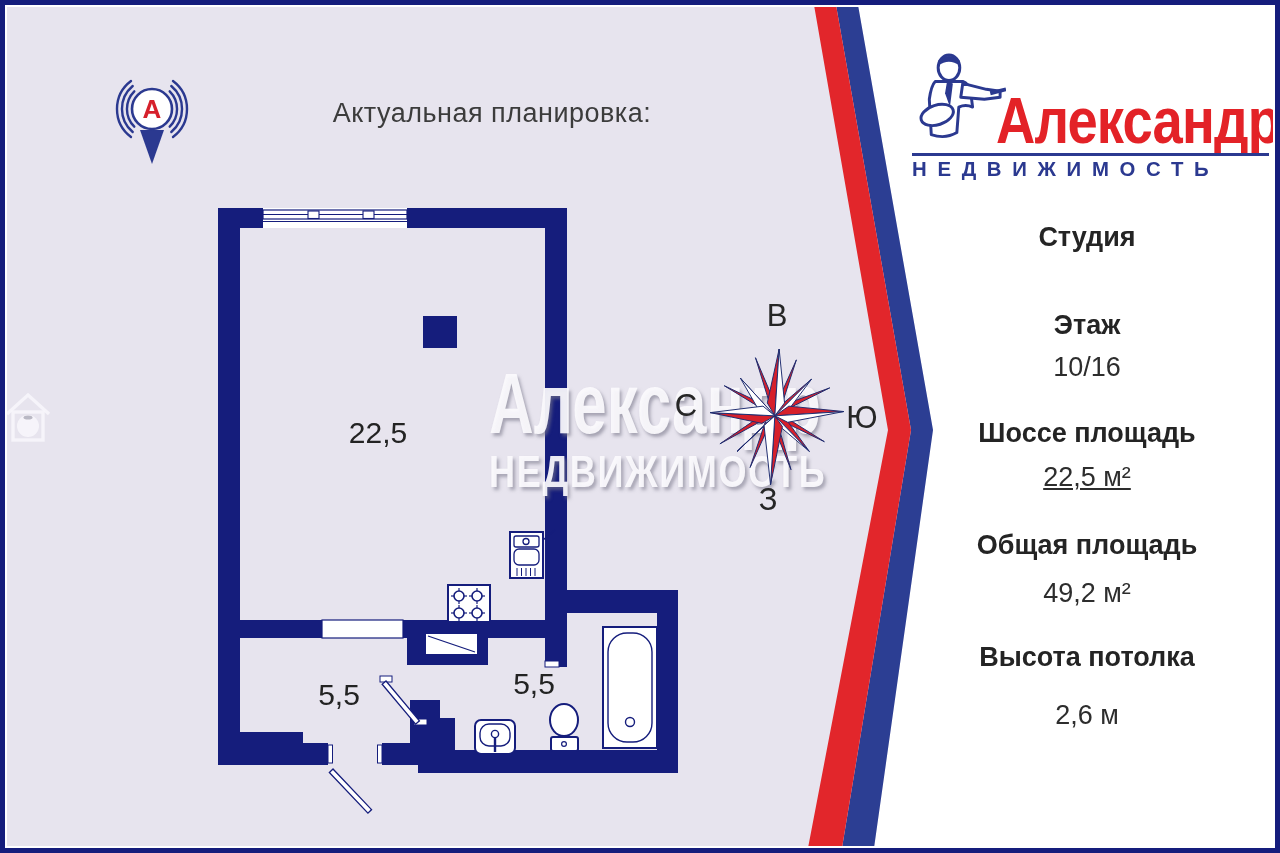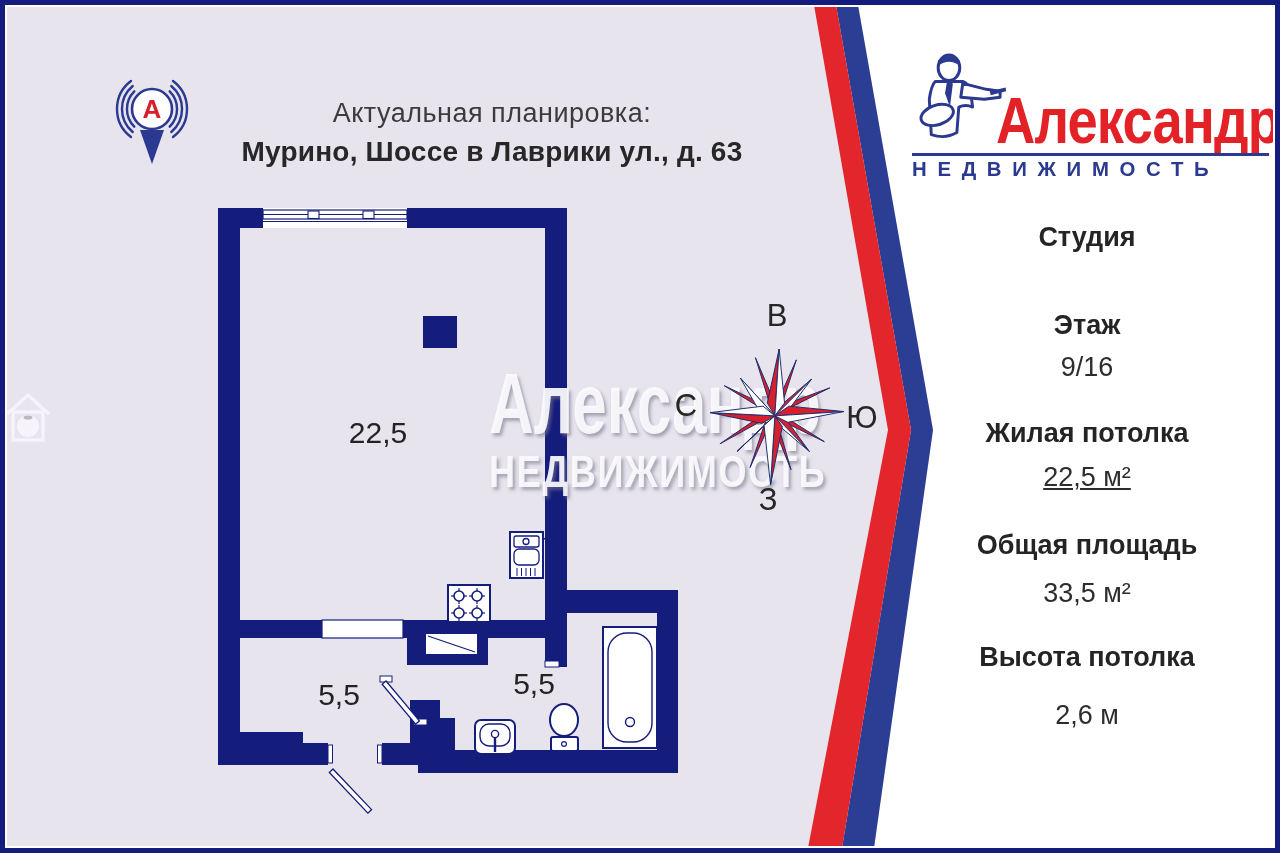--- a/index.html
+++ b/index.html
@@ -60,21 +60,20 @@
       <path d="M59.3,14 A30,30 0 0 1 59.3,60"></path>
       <path d="M61,9 A35,35 0 0 1 61,65"></path>
     </g>
     <path d="M28,58 L52,58 L40,92 Z" fill="#2b3990"></path>
     <circle cx="40" cy="37" r="20" fill="#ffffff" stroke="#2b3990" stroke-width="2.6"></circle>
     <text x="40" y="46" text-anchor="middle" font-size="26" font-weight="bold" fill="#d6202b" font-family="Liberation Sans, sans-serif">А</text>
   </svg>
 
   <div class="abs ctr" id="title-block">
     <div id="title-line1">Актуальная планировка:</div>
-    <div id="title-line2">Мурино, Шоссе в Лаврики ул., д. 63</div>
   </div>
 
   <svg class="abs" style="left:208px;top:200px;z-index:2;" width="480" height="620" viewBox="0 0 480 620">
     <g fill="#151d7c" stroke="none">
       <rect x="10" y="8" width="349" height="20"></rect>
       <rect x="10" y="8" width="22" height="557"></rect>
       <rect x="337" y="8" width="22" height="459"></rect>
       <rect x="10" y="420" width="104" height="18"></rect>
       <rect x="195" y="420" width="164" height="18"></rect>
       <rect x="199" y="422" width="81" height="43"></rect>
@@ -240,22 +239,22 @@
     <path d="M51,11 Q62,1 73,11 L73,16 Q62,8 51,16 Z" fill="#2b3990"></path>
     <path d="M60,32 L66,34 L63,58 L58,44 Z" fill="#2b3990"></path>
     <line x1="104" y1="44" x2="120" y2="40" stroke="#2b3990" stroke-width="4"></line>
   </svg>
   <div class="abs" id="brand-name">Александр</div>
   <div class="abs" id="brand-underline"></div>
   <div class="abs" id="brand-tagline">НЕДВИЖИМОСТЬ</div>
 
   <div class="abs pline b" style="top:222px;">Студия</div>
   <div class="abs pline b" style="top:310px;">Этаж</div>
-  <div class="abs pline" style="top:352px;">9/16</div>
-  <div class="abs pline b" style="top:418px;">Жилая потолка</div>
+  <div class="abs pline" style="top:352px;">10/16</div>
+  <div class="abs pline b" style="top:418px;">Шоссе площадь</div>
   <div class="abs pline" style="top:462px;text-decoration:underline;">22,5 м²</div>
   <div class="abs pline b" style="top:530px;">Общая площадь</div>
-  <div class="abs pline" style="top:578px;">33,5 м²</div>
+  <div class="abs pline" style="top:578px;">49,2 м²</div>
   <div class="abs pline b" style="top:642px;">Высота потолка</div>
   <div class="abs pline" style="top:700px;">2,6 м</div>
 
   <div class="abs" id="frame"></div>
 </div>
 
 </body></html>

